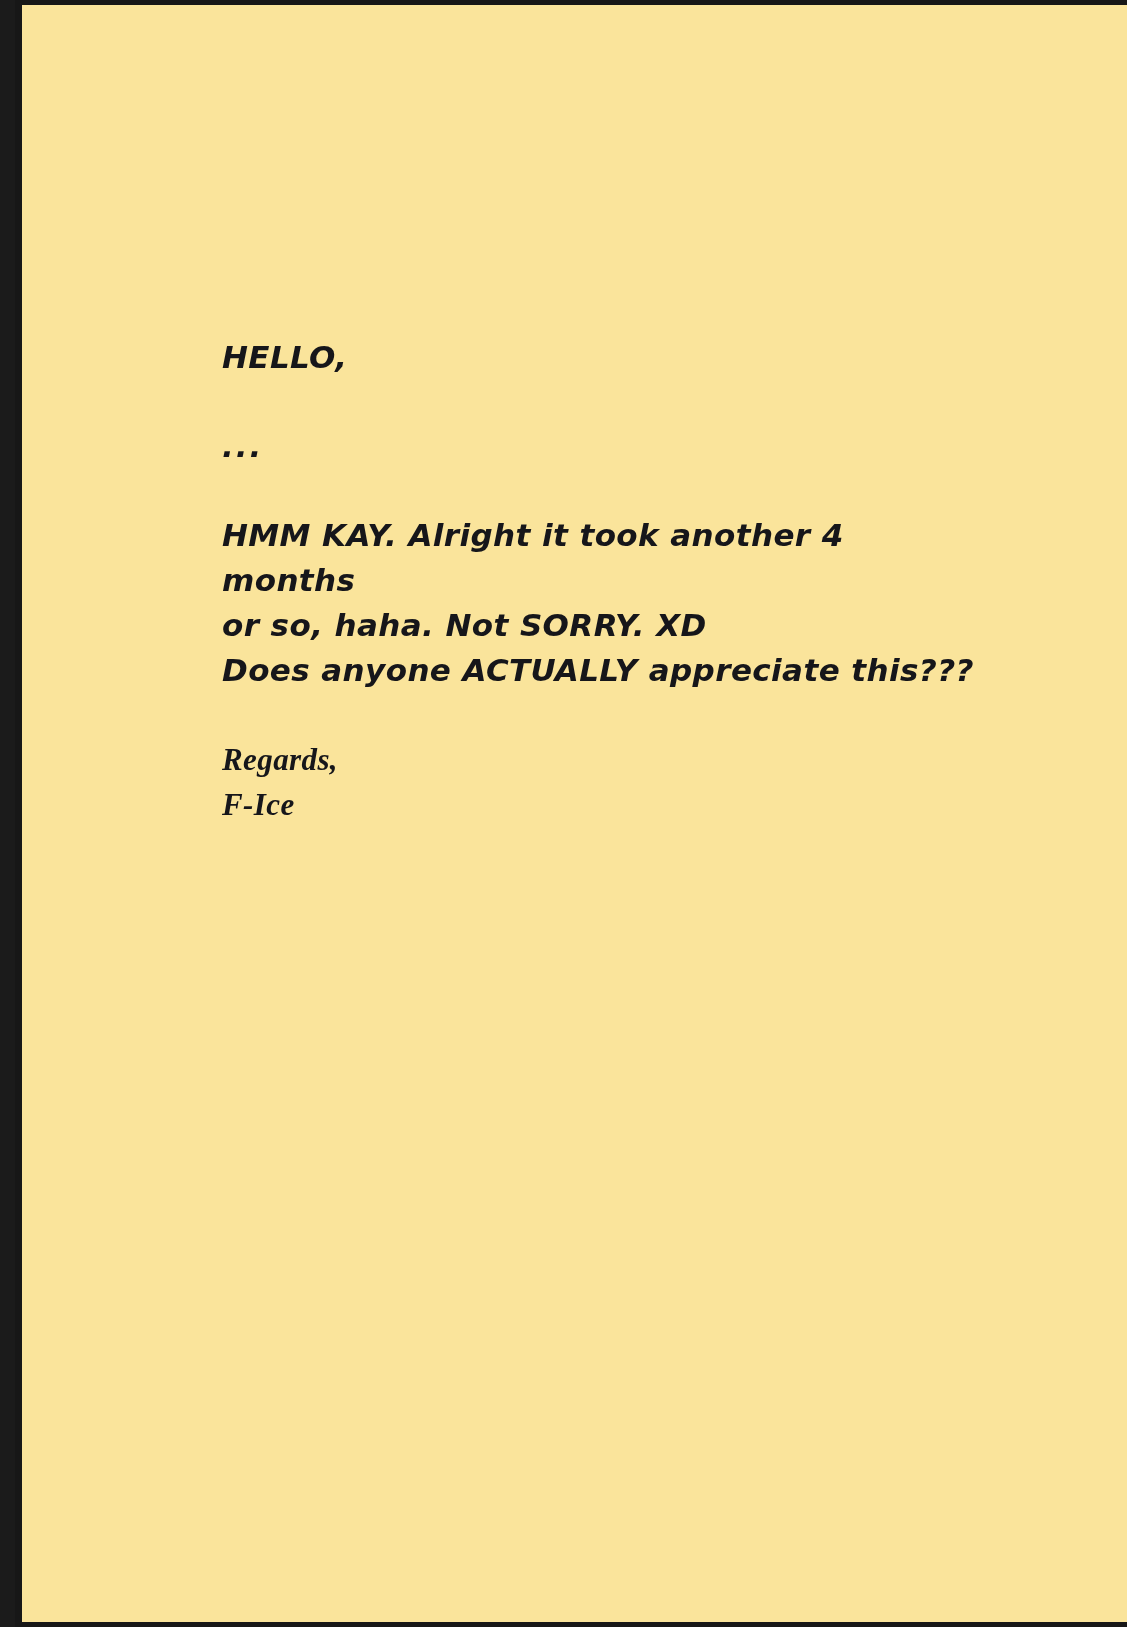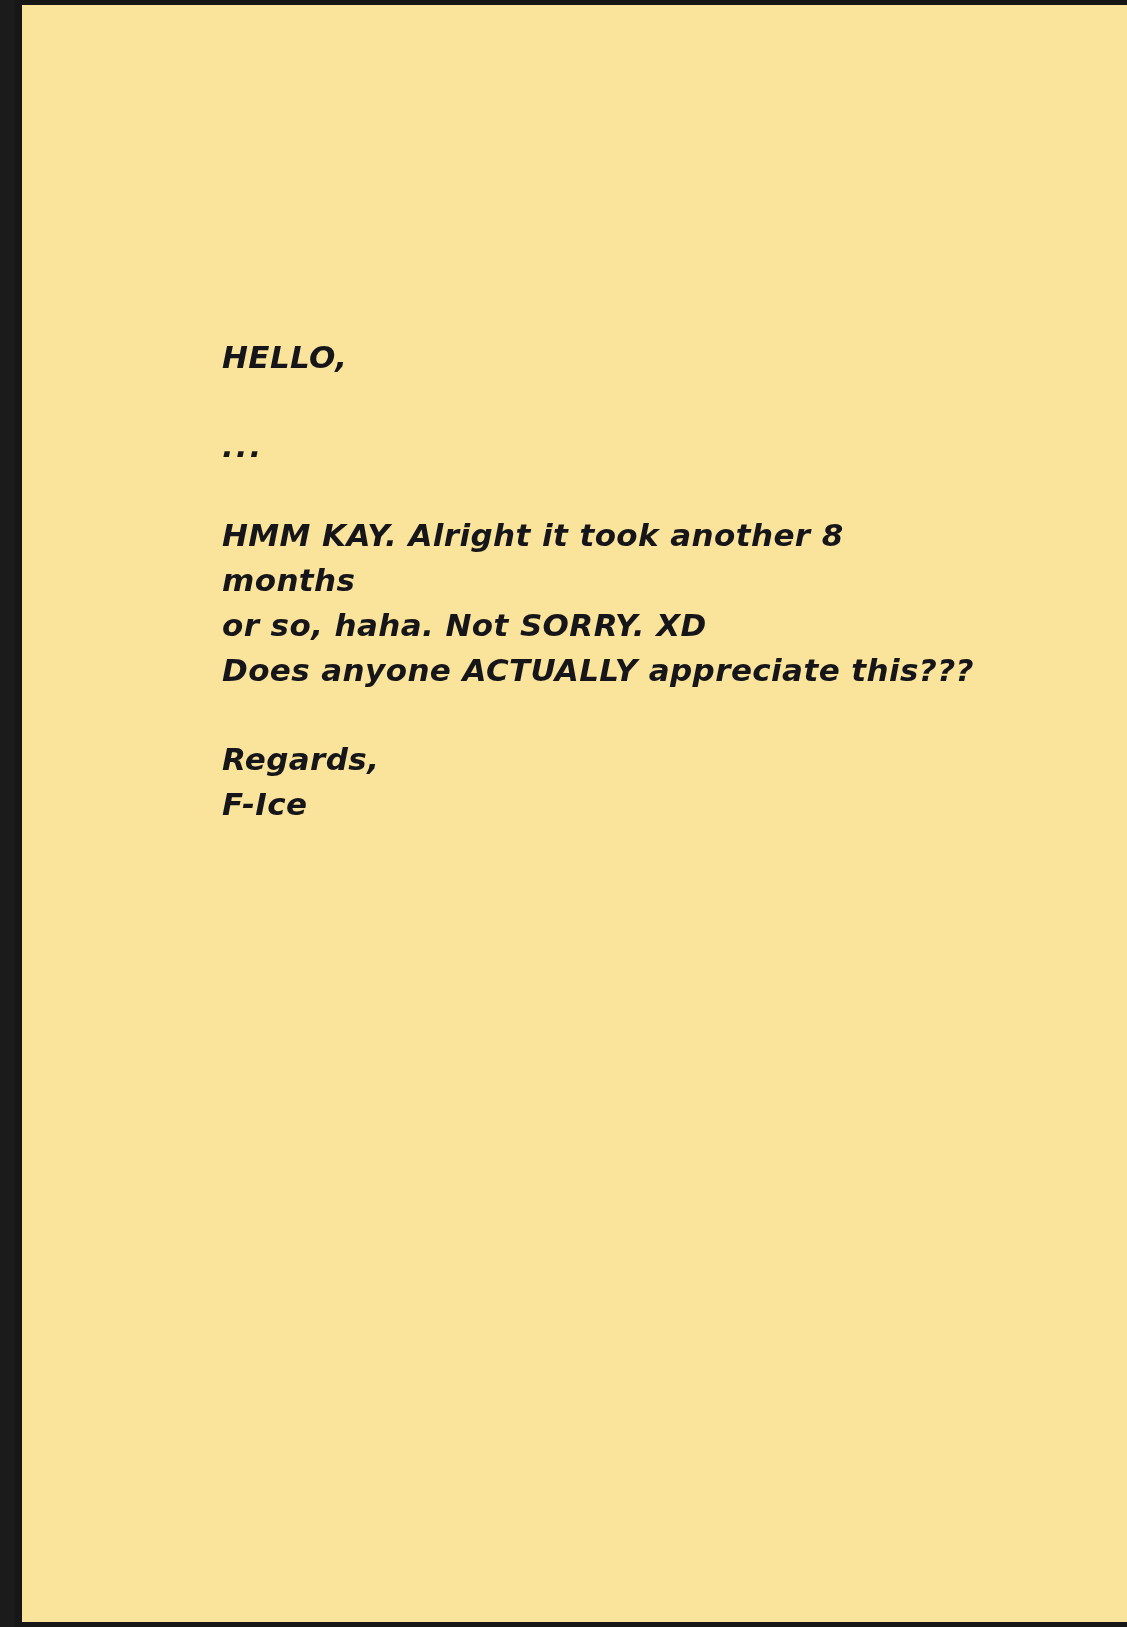--- a/index.html
+++ b/index.html
@@ -38,32 +38,33 @@
     font-weight: 600;
     color: #16161a;
     font-size: 31px;
     line-height: 45px;
     letter-spacing: 0.4px;
     margin: 0 0 44px 0;
     white-space: pre-line;
   }
   .para:last-child {
     margin-bottom: 14px;
+    font-family: Liberation Serif, serif;
   }
   .para.ellipsis {
     font-size: 31px;
     letter-spacing: 2px;
   }
 </style>
 </head>
 <body>
 
 <div class="page">
   <div class="note-block">
     <p class="para">HELLO,</p>
     <p class="para ellipsis">...</p>
-    <p class="para">HMM KAY. Alright it took another 8 months
+    <p class="para">HMM KAY. Alright it took another 4 months
 or so, haha. Not SORRY. XD
 Does anyone ACTUALLY appreciate this???</p>
     <p class="para">Regards,
 F-Ice</p>
   </div>
 </div>
 
 </body></html>

